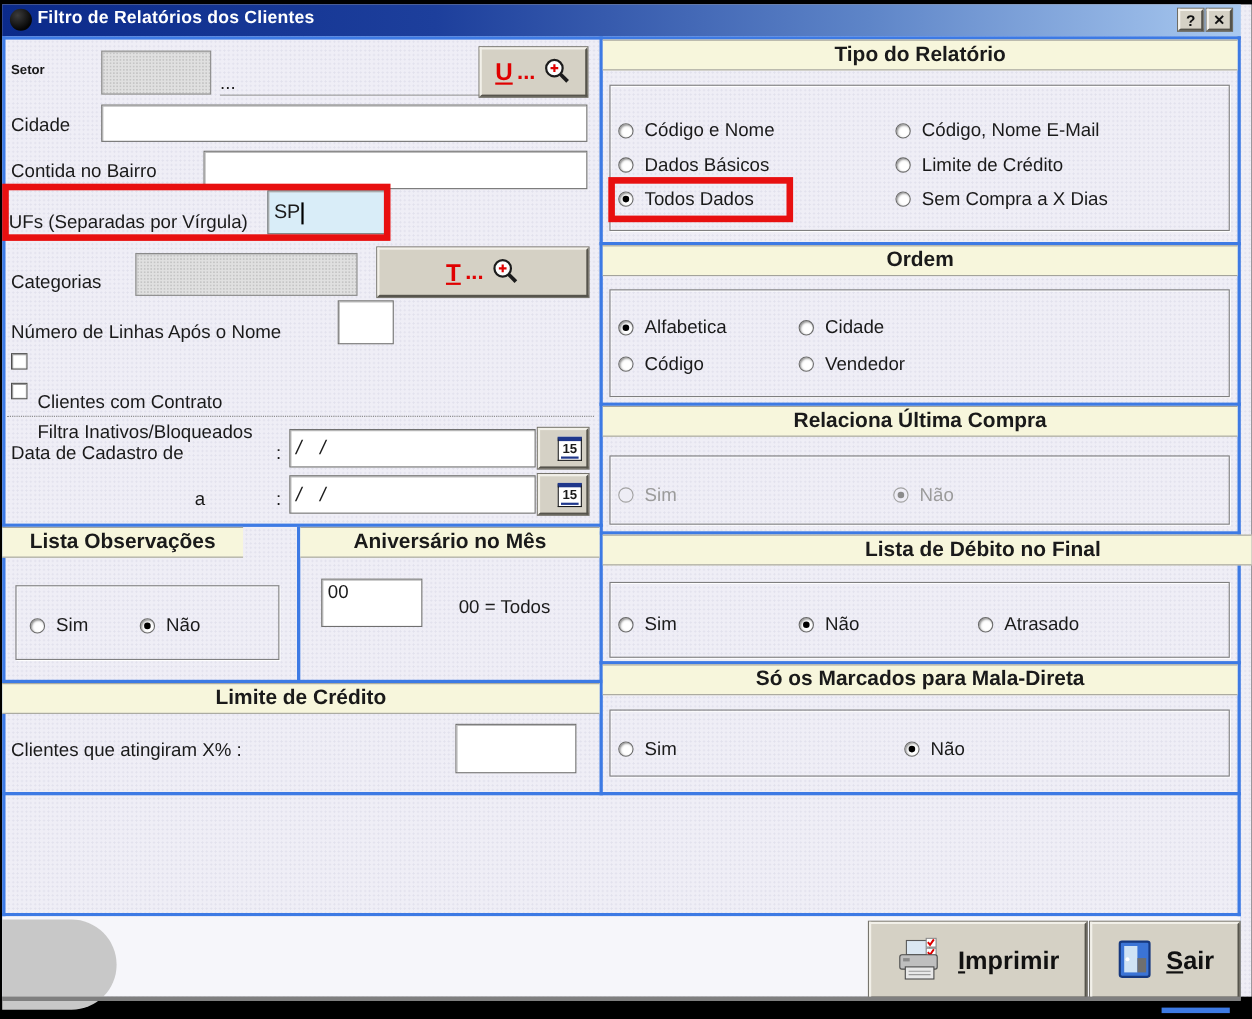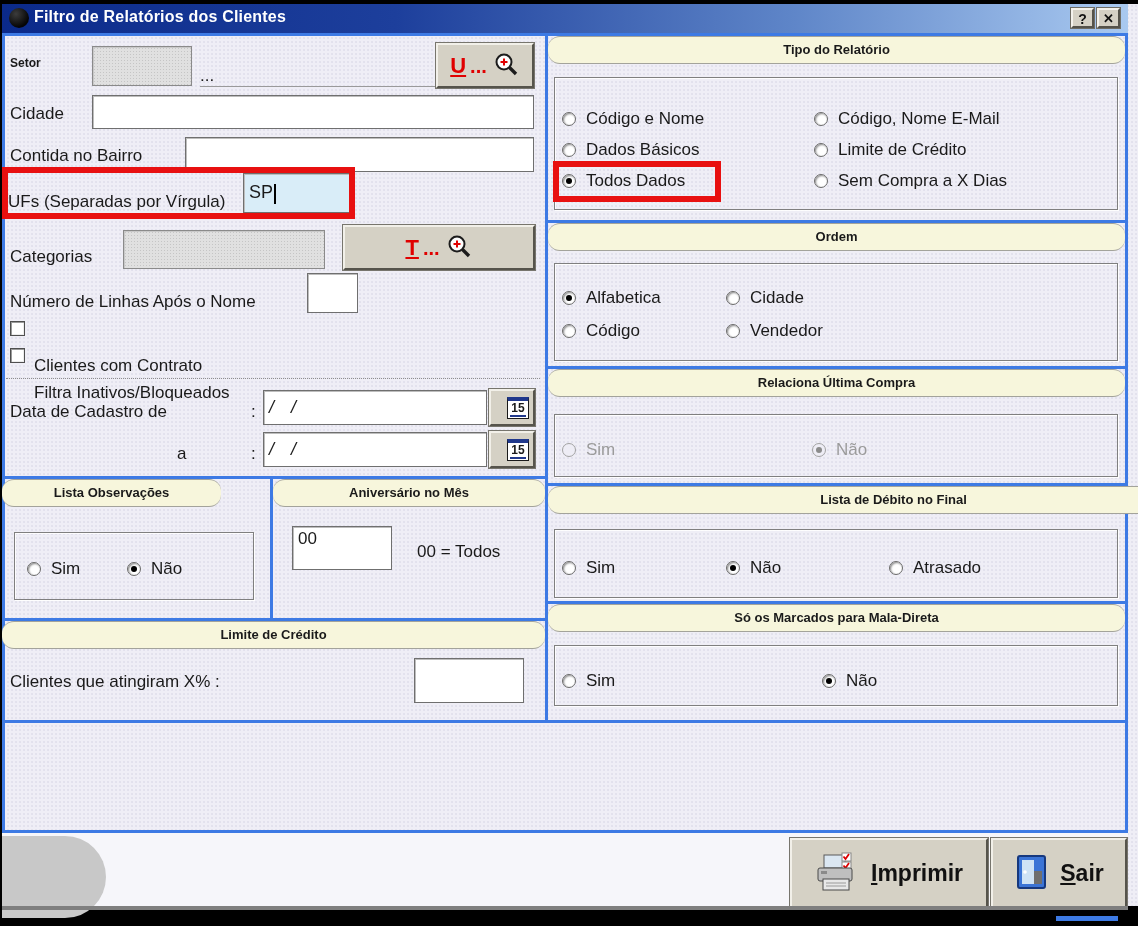--- a/index.html
+++ b/index.html
@@ -17,21 +17,21 @@
            background:radial-gradient(circle at 35% 30%,#3c3c3c,#050505 70%);}
   .sysbtn{position:absolute;top:4px;width:23px;height:20px;background:#d5d1c5;text-align:center;
           font-weight:bold;font-size:14px;line-height:18px;color:#111;
           border-top:2px solid #f4f2ec;border-left:2px solid #f4f2ec;
           border-right:2px solid #55534b;border-bottom:2px solid #55534b;
           box-sizing:border-box;box-shadow:0 0 0 1px #6e6c64;cursor:default;}
   
   .blue{position:absolute;background:#3d7ae4;}
   
   .hdr{position:absolute;background:#f7f6dc;border-top:1px solid #a3a39b;border-bottom:1px solid #a3a39b;
-       box-sizing:border-box;text-align:center;font-weight:bold;font-size:13px;line-height:26px;height:28px;border-radius:12px;}
+       box-sizing:border-box;text-align:center;font-weight:bold;font-size:19px;line-height:26px;height:28px;}
   
   .gbox{position:absolute;border:1px solid #7f7f7f;
         box-shadow:1px 1px 0 rgba(255,255,255,.9), inset 1px 1px 0 rgba(255,255,255,.9);}
   
   .radio-item{position:absolute;display:flex;align-items:center;gap:10px;height:22px;}
   .radio{width:14px;height:14px;border-radius:50%;background:#fff;border:1px solid #6a6a6a;
          box-shadow:inset 1px 1px 2px rgba(0,0,0,.45);box-sizing:border-box;flex:0 0 auto;}
   .radio.on::after{content:"";display:block;width:6px;height:6px;border-radius:50%;background:#000;margin:3px;}
   .rlabel{font-size:17px;white-space:nowrap;}
   .disabled .rlabel{color:#9b9b9b;}
@@ -261,21 +261,21 @@
   <div class="radio-item" style="left:25px;top:554px;">
     <span class="radio"></span>
         <span class="rlabel">Sim</span>
   </div>
   <div class="radio-item" style="left:125px;top:554px;">
     <span class="radio on"></span>
         <span class="rlabel">Não</span>
   </div>
 
   <div class="hdr" style="left:271px;top:475px;width:272px;">Aniversário no Mês</div>
-  <div class="win-input" style="left:290px;top:522px;width:100px;height:44px;align-items:flex-start;padding-top:2px;">
+  <div class="win-input" style="left:290px;top:522px;width:92px;height:44px;align-items:flex-start;padding-top:2px;">
         <span>00</span>
       </div>
   <span class="hint" style="left:415px;top:538px;">00 = Todos</span>
 
   <div class="hdr" style="left:0;top:617px;width:543px;">Limite de Crédito</div>
   <span class="lbl" style="left:8px;top:668px;">Clientes que atingiram X% :</span>
   <div class="win-input" style="left:412px;top:654px;width:110px;height:45px;">
         <span></span>
       </div>
 

